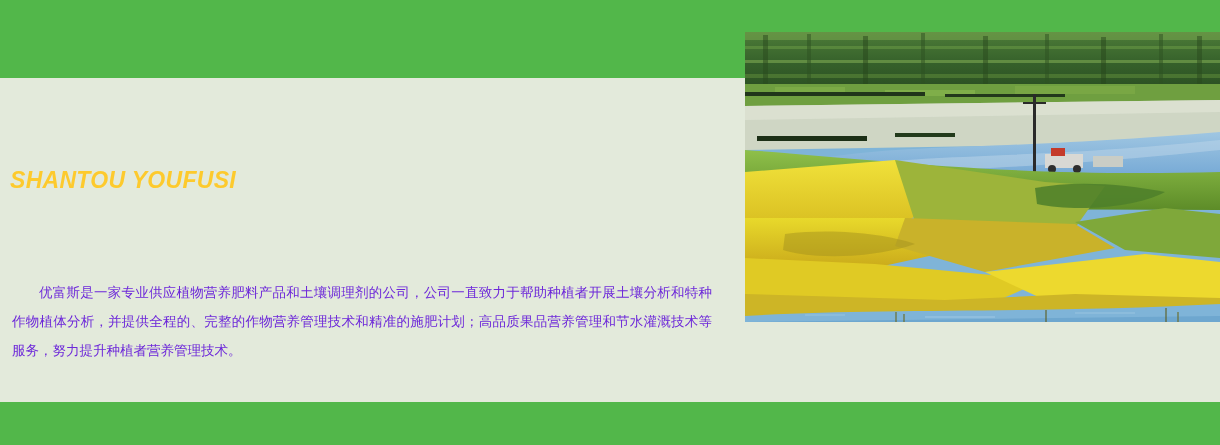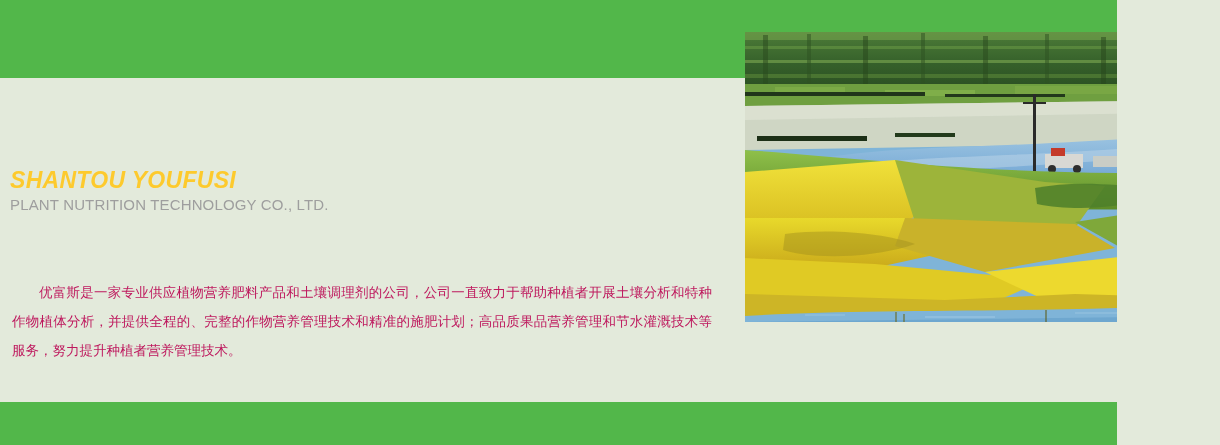--- a/index.html
+++ b/index.html
@@ -10,21 +10,21 @@
     width: 1220px;
     height: 445px;
     background: #e3eadb;
     font-family: "Liberation Sans", "DejaVu Sans", sans-serif;
     overflow: hidden;
     position: relative;
   }
 
   #page {
     position: relative;
-    width: 1117px;
+    width: 1220px;
     height: 445px;
     background: #e3eadb;
     overflow: hidden;
   }
 
   
   .bar-top {
     position: absolute;
     left: 0;
     top: 0;
@@ -93,21 +93,21 @@
     font-family: "DejaVu Sans", "Liberation Sans", sans-serif;
   }
 
   .intro {
     position: absolute;
     left: 12px;
     top: 278px;
     width: 700px;
     font-size: 13.5px;
     line-height: 29px;
-    color: #be185d;
+    color: #6d28d9;
     text-align: justify;
     text-justify: inter-character;
     text-indent: 2em;
     font-family: "DejaVu Sans", "Liberation Sans", sans-serif;
   }
 </style>
 </head>
 <body>
 
 <div id="page">
@@ -214,20 +214,19 @@
         <rect x="158" y="282" width="2" height="8" fill="#6b6a22"></rect>
         <rect x="300" y="278" width="2" height="12" fill="#5c5e20"></rect>
         <rect x="420" y="276" width="2" height="14" fill="#5c5e20"></rect>
         <rect x="432" y="280" width="2" height="10" fill="#6b6a22"></rect>
       </g>
     </svg>
   </div>
 
   <div class="brand-block">
     <div class="brand-en">SHANTOU YOUFUSI</div>
-    <div class="brand-sub">PLANT NUTRITION TECHNOLOGY CO., LTD.</div>
   </div>
 
   <div class="intro">优富斯是一家专业供应植物营养肥料产品和土壤调理剂的公司，公司一直致力于帮助种植者开展土壤分析和特种作物植体分析，并提供全程的、完整的作物营养管理技术和精准的施肥计划；高品质果品营养管理和节水灌溉技术等服务，努力提升种植者营养管理技术。</div>
 
   <div class="bar-bottom"></div>
 
 </div>
 
 </body></html>

